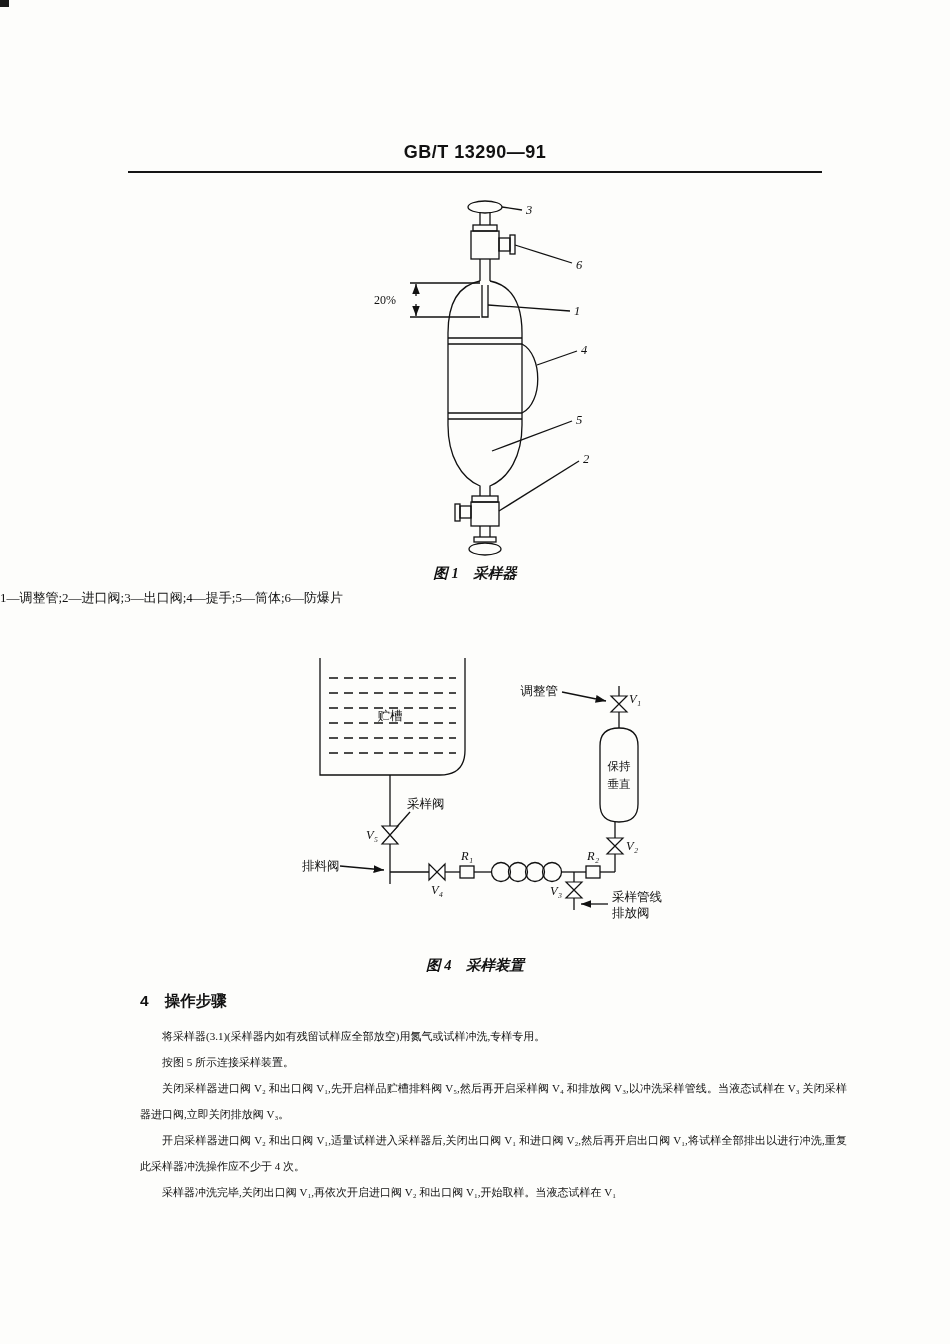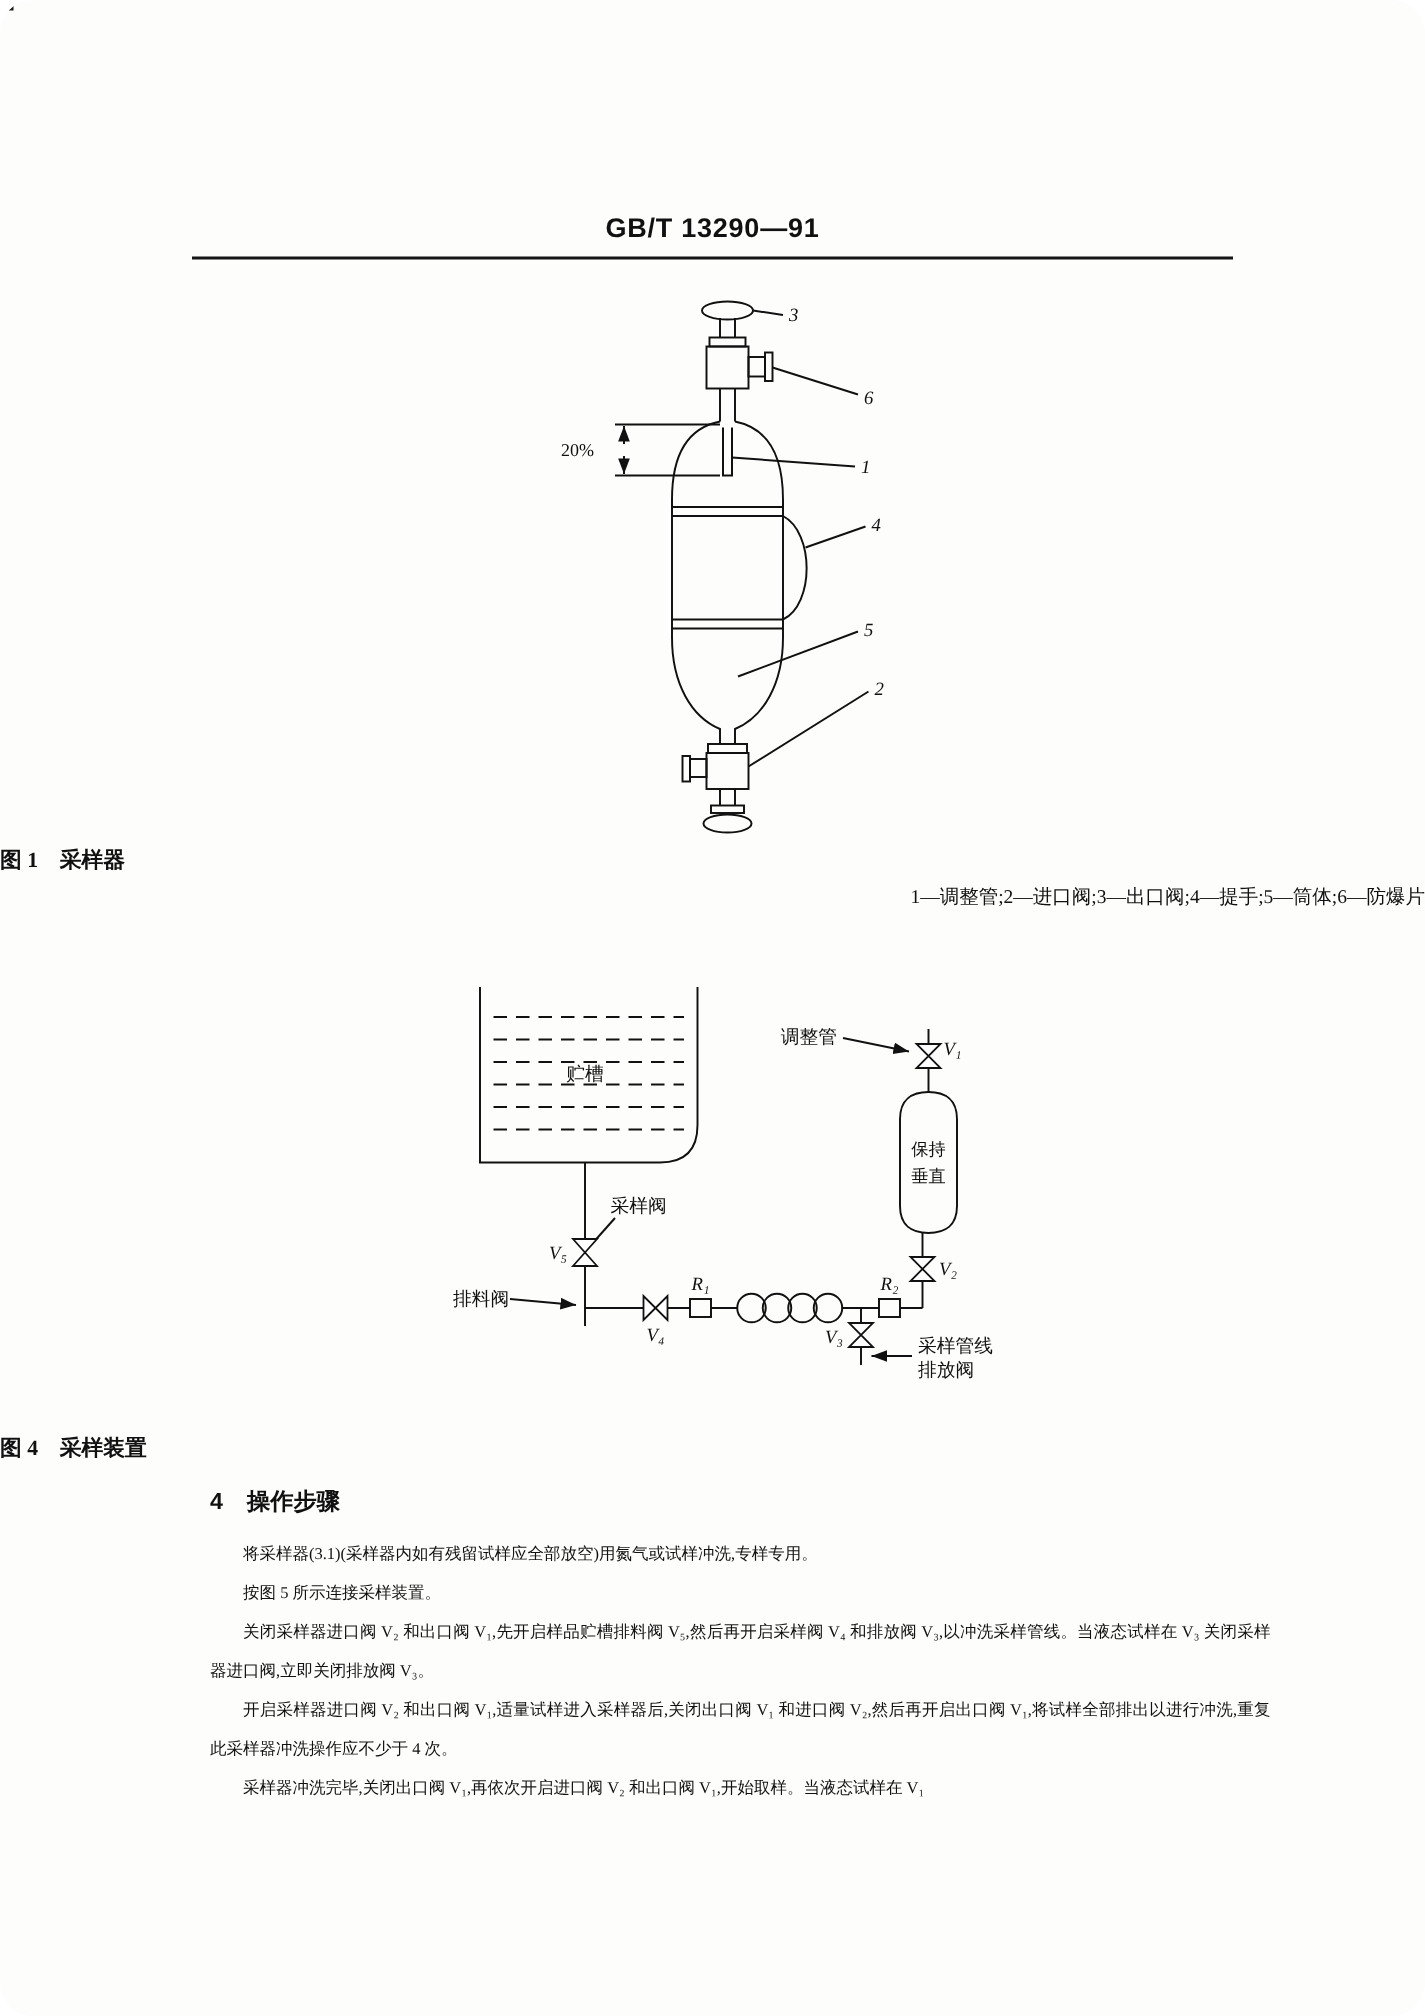--- a/index.html
+++ b/index.html
@@ -4,46 +4,45 @@
 <style>
   * { margin:0; padding:0; box-sizing:border-box; }
   html,body { background:#ffffff; }
   .page {
     position:relative;
     width:950px; height:1344px;
     background:#fdfdfb;
     font-family:"Liberation Serif","DejaVu Serif",serif;
     color:#111;
     overflow:hidden;
-    border-radius:22px;
   }
   .scan-artifact {
     position:absolute; top:0; left:0; width:9px; height:7px; background:#1a1a1a;
   }
   .doc-header {
     position:absolute; top:142px; left:0; width:100%;
     text-align:center;
     font-family:"Liberation Sans","DejaVu Sans",sans-serif;
     font-weight:bold; font-size:18px; letter-spacing:0.5px;
   }
   .header-rule {
     position:absolute; top:171px; left:128px; width:694px; height:2px;
     background:#151515;
   }
   .fig1 { position:absolute; left:330px; top:193px; width:290px; height:370px; }
   .fig2 { position:absolute; left:260px; top:650px; width:540px; height:300px; }
   .fig-caption {
-    position:absolute; left:0; width:100%; text-align:left;
-    font-weight:bold; font-size:14.5px;
+    position:absolute; left:0; width:100%; text-align:center;
+    font-weight:bold; font-size:14.5px;font-style:italic;
   }
   .fig1-caption { top:564px; }
   .fig2-caption { top:956px; }
   .fig1-legend {
     position:absolute; top:589px; left:0; width:100%;
-    text-align:right; font-size:13px;
+    text-align:left; font-size:13px;
   }
   .section-heading {
     position:absolute; top:991px; left:140px;
     font-family:"Liberation Sans","DejaVu Sans",sans-serif;
     font-weight:bold; font-size:15.5px;
   }
   .section-heading .sec-num { margin-right:16px; }
   .body-text {
     position:absolute; top:1023px; left:140px; width:707px;
     font-size:11px; line-height:26px; text-align:justify;

